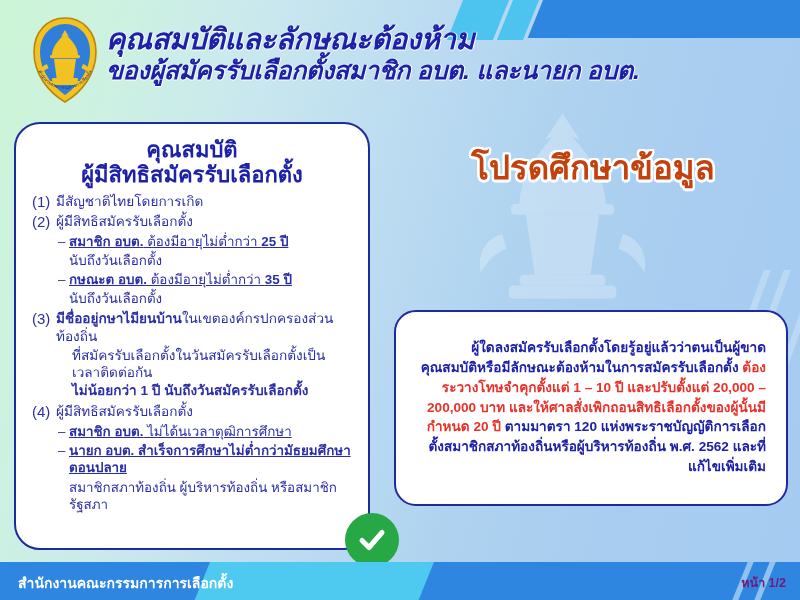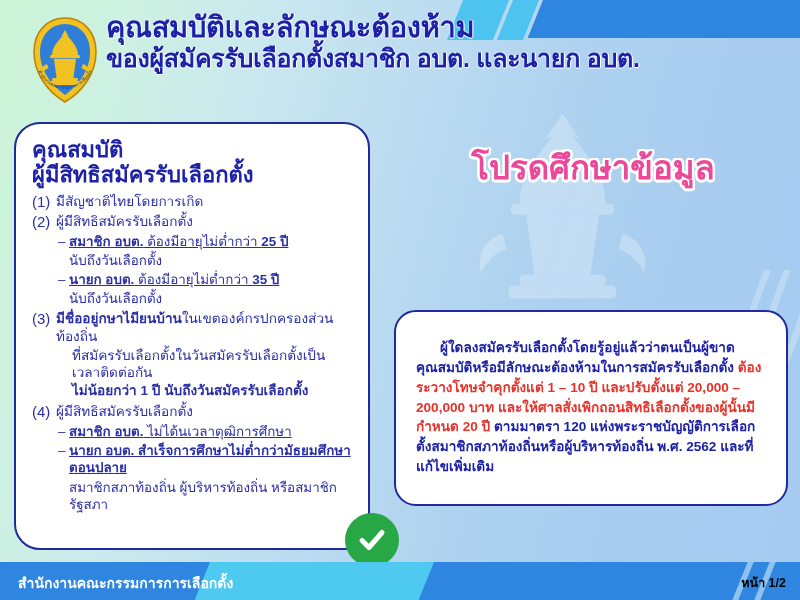--- a/index.html
+++ b/index.html
@@ -26,34 +26,34 @@
     background:#bcd9f4;transform:skewX(-20deg);}
 
   
   #watermark{position:absolute;left:455px;top:105px;width:215px;height:215px;
     opacity:.30;}
 
   
   #logo{position:absolute;left:22px;top:12px;width:86px;height:96px;}
 
   
-  #header-block{position:absolute;left:106px;top:12px;width:560px;}
+  #header-block{position:absolute;left:106px;top:24px;width:560px;font-style:italic;}
   #header-line-1,#header-line-2{
     color:#1c21a8;font-weight:bold;letter-spacing:-.3px;
     text-shadow:0 1px 0 #fff,1px 0 0 #fff,0 0 2px rgba(255,255,255,.9);
     line-height:1.08;white-space:nowrap;}
   #header-line-1{font-size:29px;}
   #header-line-2{font-size:25px;margin-top:2px;}
 
   
   #left-card{position:absolute;left:14px;top:122px;width:356px;height:428px;
     background:#fff;border:2.5px solid #1f2a9c;border-radius:26px;
     box-sizing:border-box;padding:14px 16px 10px 16px;}
   #card-title-1,#card-title-2{
-    text-align:left;color:#1c21a8;font-weight:bold;line-height:1.12;}
+    text-align:center;color:#1c21a8;font-weight:bold;line-height:1.12;}
   #card-title-1{font-size:22px;}
   #card-title-2{font-size:22px;margin-bottom:6px;}
 
   .qual-list{list-style:none;margin:0;padding:0;}
   .qual-item{display:flex;align-items:flex-start;color:#2b2fa6;
     font-size:13.6px;line-height:1.30;margin-bottom:1px;}
   .qual-num{width:24px;flex:0 0 24px;font-size:15px;line-height:1.22;}
   .qual-text{flex:1;}
   .qual-text b{font-weight:bold;}
   .sub-item{display:flex;align-items:flex-start;color:#2b2fa6;
@@ -66,52 +66,52 @@
   .indent-line b{font-weight:bold;}
 
   
   #check-badge{position:absolute;left:345px;top:513px;width:54px;height:54px;
     border-radius:50%;background:#28a745;display:flex;align-items:center;
     justify-content:center;}
 
   
   #green-heading{position:absolute;left:388px;top:150px;width:410px;
     text-align:center;}
-  .green-line{color:#ec4899;font-weight:bold;font-size:33px;line-height:1.12;
+  .green-line{color:#c2410c;font-weight:bold;font-size:33px;line-height:1.12;
     white-space:nowrap;
     text-shadow:
       -2px -2px 0 #fff, 2px -2px 0 #fff, -2px 2px 0 #fff, 2px 2px 0 #fff,
       -2.5px 0 0 #fff, 2.5px 0 0 #fff, 0 -2.5px 0 #fff, 0 2.5px 0 #fff;}
 
   
   #warning-box{position:absolute;left:394px;top:310px;width:394px;height:196px;
     background:#fff;border:2.5px solid #1f2a9c;border-radius:22px;
     box-sizing:border-box;padding:26px 20px 10px 20px;}
   #warning-text{color:#1c21a8;font-size:13.6px;line-height:1.46;
-    text-align:left;font-weight:bold;text-indent:24px;}
+    text-align:right;font-weight:bold;text-indent:24px;}
   #warning-text .red{color:#e8322a;}
 
   
   #footer-cyan{position:absolute;left:0;top:562px;width:800px;height:38px;
     background:#4ec9f0;}
   #footer-blue-left{position:absolute;left:0;top:562px;width:180px;height:38px;
     background:#2f86e0;}
   #footer-blue-left-skew{position:absolute;left:150px;top:562px;width:60px;
     height:38px;background:#2f86e0;transform:skewX(-22deg);transform-origin:top left;}
   #footer-blue-right{position:absolute;left:454px;top:562px;width:346px;height:38px;
     background:#2f86e0;}
   #footer-blue-right-skew{position:absolute;left:434px;top:562px;width:40px;
     height:38px;background:#2f86e0;transform:skewX(-22deg);transform-origin:top left;}
   #footer-stripe-1{position:absolute;left:740px;top:562px;width:6px;height:38px;
     background:#8fc2ef;transform:skewX(-22deg);}
   #footer-stripe-2{position:absolute;left:762px;top:562px;width:6px;height:38px;
     background:#8fc2ef;transform:skewX(-22deg);}
   #footer-org{position:absolute;left:18px;top:572px;color:#fff;font-size:14px;
     font-weight:bold;}
-  #footer-page{position:absolute;right:14px;top:573px;color:#000000;font-size:12.5px;
+  #footer-page{position:absolute;right:14px;top:573px;color:#701a75;font-size:12.5px;
     font-weight:bold;}
 </style>
 </head>
 <body>
 
 <div class="deco" id="deco-blue-bar-2"></div>
 <div class="deco" id="deco-blue-bar"></div>
 <div class="deco" id="deco-slash-1"></div>
 <div class="deco" id="deco-slash-2"></div>
 <div class="deco" id="deco-thin-1"></div>
@@ -185,21 +185,21 @@
       <div class="sub-item">
         <span class="dash">–</span>
         <span class="sub-text"><b>สมาชิก อบต.</b><span> ต้องมีอายุไม่ต่ำกว่า </span><b>25 ปี</b></span>
       </div>
       <div class="cont-line">นับถึงวันเลือกตั้ง</div>
     </li>
 
     <li>
       <div class="sub-item">
         <span class="dash">–</span>
-        <span class="sub-text"><b>นายก อบต.</b><span> ต้องมีอายุไม่ต่ำกว่า </span><b>35 ปี</b></span>
+        <span class="sub-text"><b>กษณะต อบต.</b><span> ต้องมีอายุไม่ต่ำกว่า </span><b>35 ปี</b></span>
       </div>
       <div class="cont-line">นับถึงวันเลือกตั้ง</div>
     </li>
 
     <li class="qual-item" style="margin-top:3px;">
       <span class="qual-num">(3)</span>
       <span class="qual-text"><b>มีชื่ออยู่กษาไมียนบ้าน</b><span>ในเขตองค์กรปกครองส่วนท้องถิ่น</span></span>
     </li>
     <div class="indent-line">ที่สมัครรับเลือกตั้งในวันสมัครรับเลือกตั้งเป็นเวลาติดต่อกัน</div>
     <div class="indent-line"><b>ไม่น้อยกว่า 1 ปี นับถึงวันสมัครรับเลือกตั้ง</b></div>

